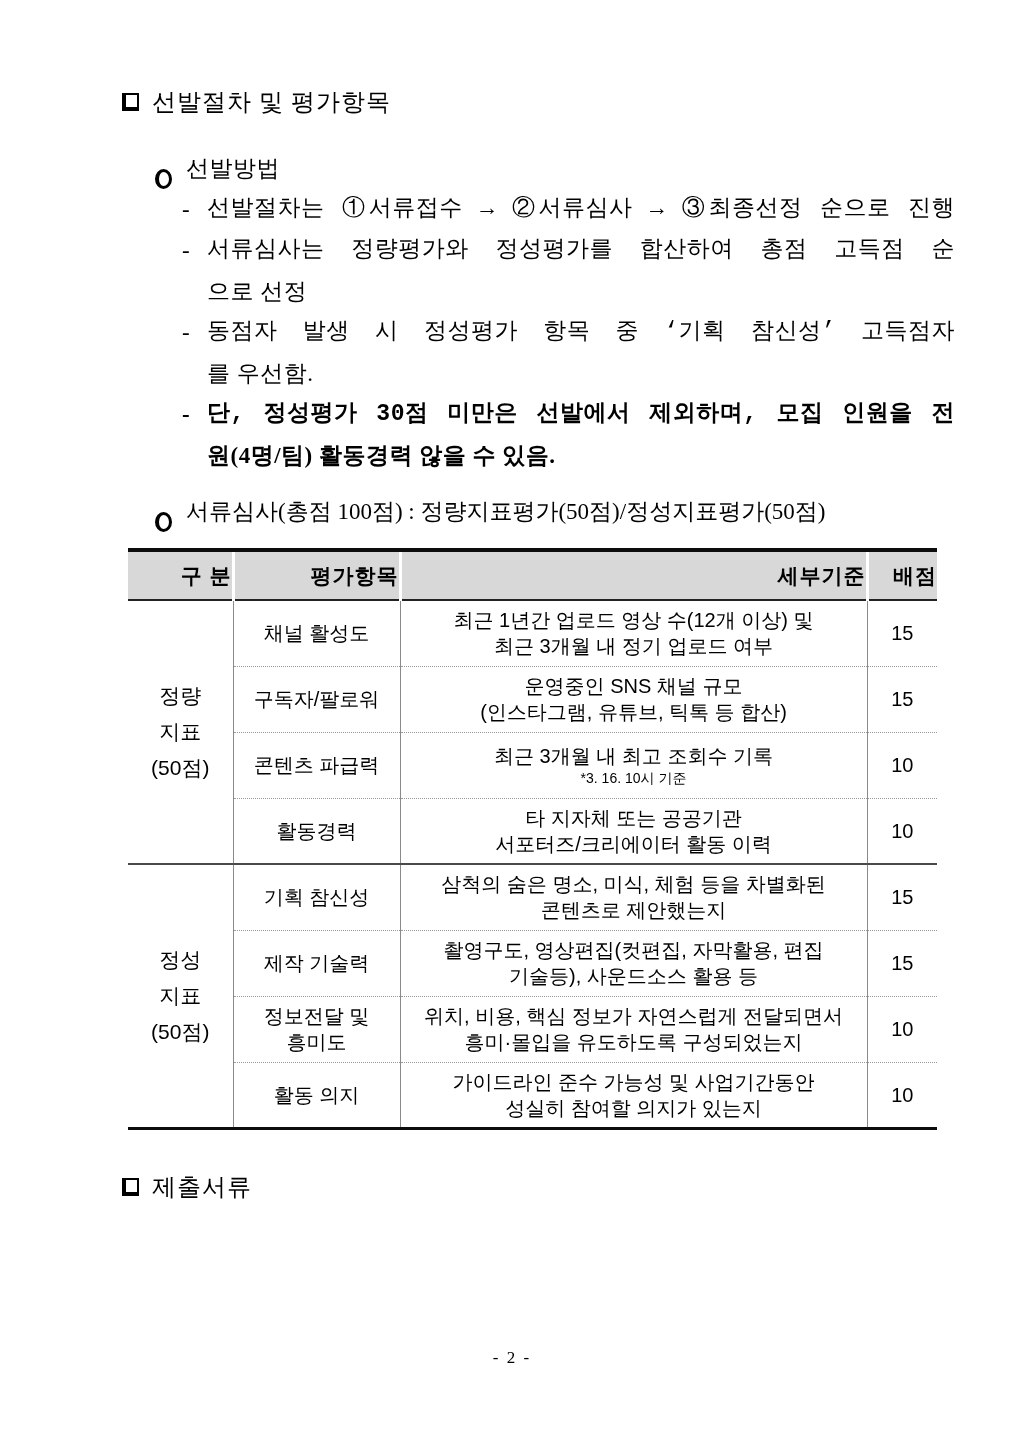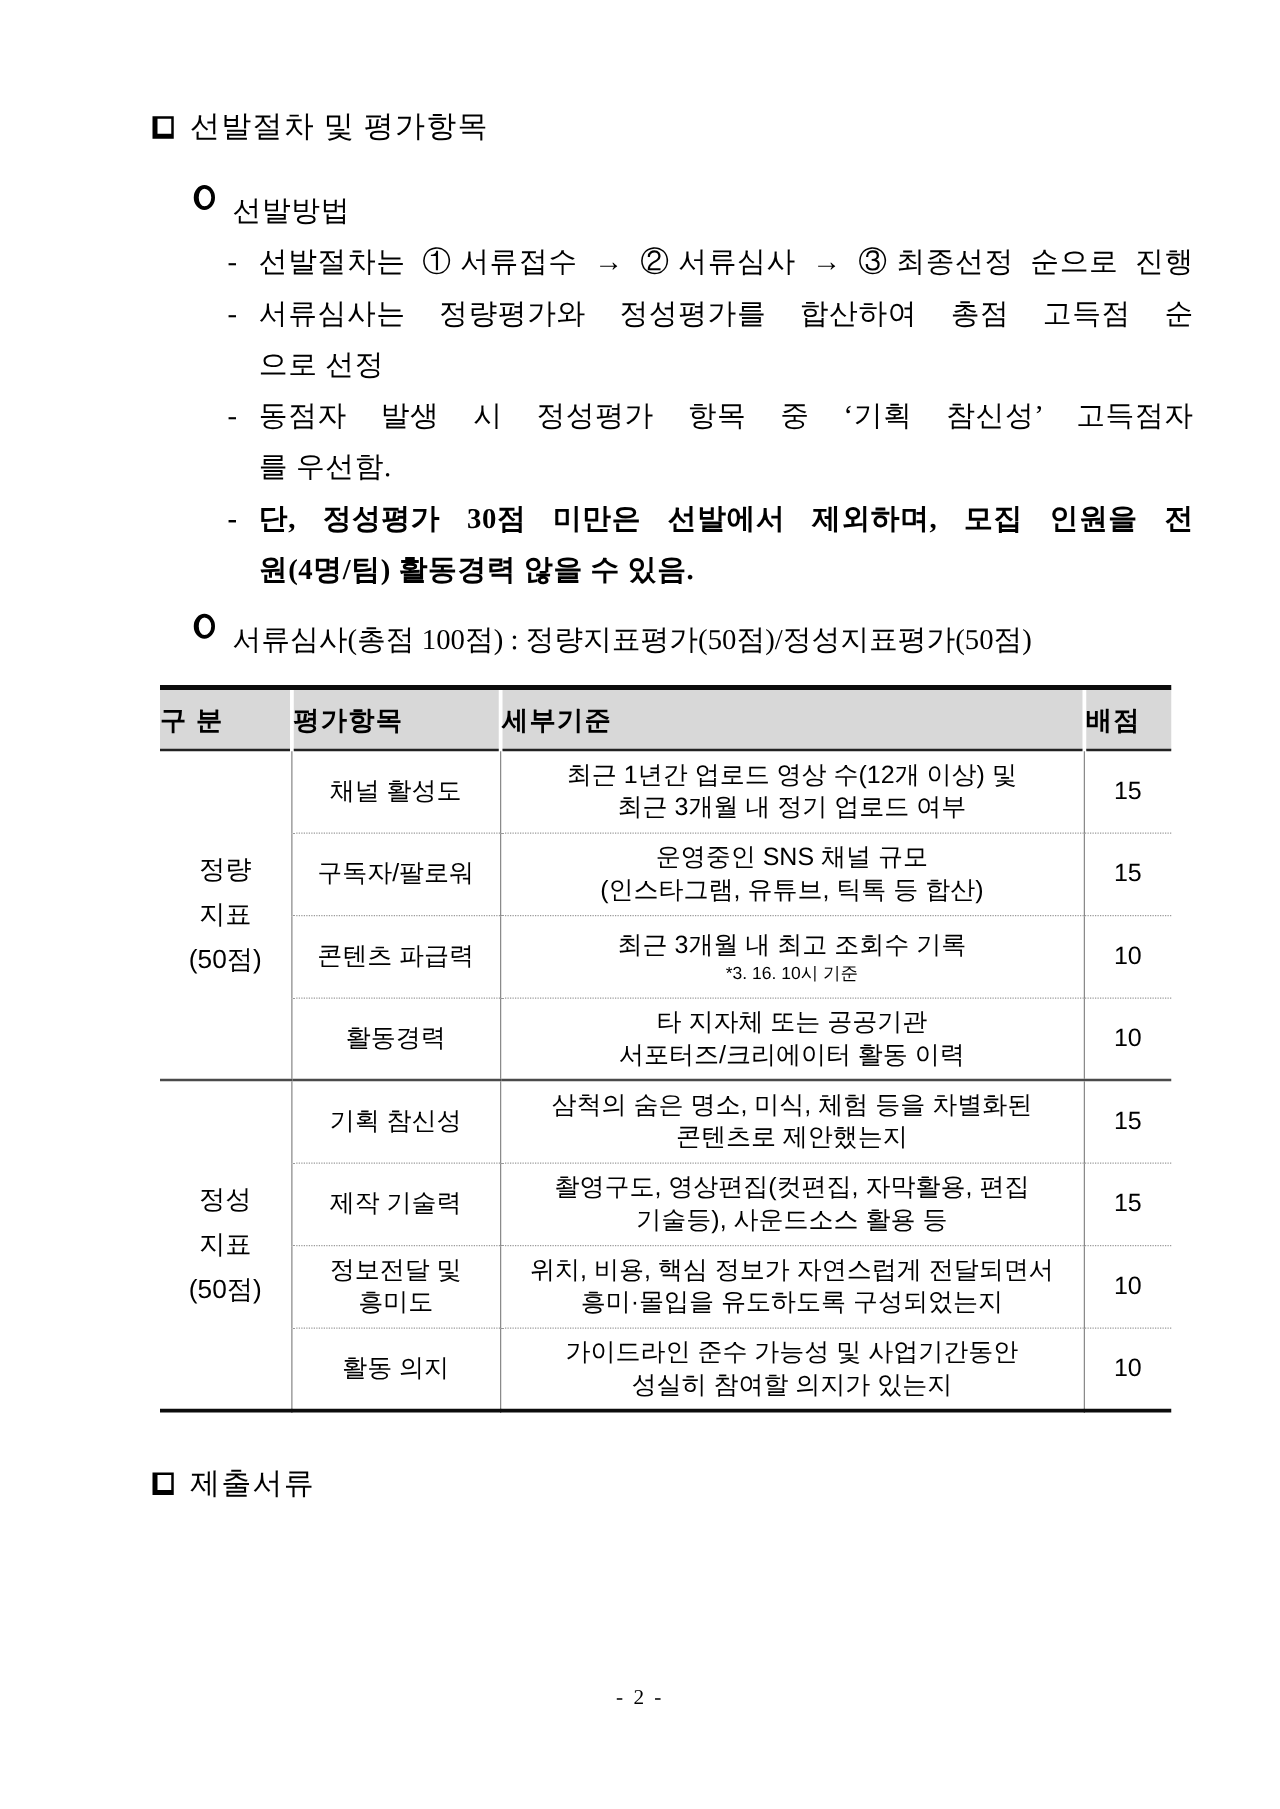--- a/index.html
+++ b/index.html
@@ -12,50 +12,50 @@
   }
   .page { padding:86px 69px 0 122px; position:relative; width:100%; height:100%;border-radius:16px; }
 
   
   .h1 { display:flex; align-items:center; font-size:24px; line-height:32px; letter-spacing:1px; }
   .h1 .sq {
     width:17px; height:18px; flex:0 0 auto;
     border:2px solid #000; border-left-width:4px; border-bottom-width:4px;
     margin-right:13px; background:#fff;
   }
-  .h2 { display:flex; align-items:flex-start; font-size:23px; line-height:41px; margin-left:33px; letter-spacing:0.5px; }
+  .h2 { display:flex; align-items:flex-end; font-size:23px; line-height:41px; margin-left:33px; letter-spacing:0.5px; }
   .ci {
     width:17px; height:20px; flex:0 0 auto; display:inline-block;
     border:3px solid #000; border-left-width:4px; border-radius:50%;
     margin-right:14px; background:#fff;
   }
 
   
   .items { }
   .item { position:relative; font-size:23px; line-height:41px; letter-spacing:0.5px; word-break:keep-all; }
   .item.dash { margin-left:58px; padding-left:27px; width:775px; }
   .item.circ { margin-left:36px; padding-left:44px; width:797px; line-height:43px; }
   .item .marker { position:absolute; left:2px; top:0; line-height:inherit; }
   .item .marker.ci { top:11px; }
-  .item .line.fill { text-align:justify; text-align-last:justify; }
+  .item .line.fill { text-align:justify; text-align-last:justify;font-family:Liberation Mono, monospace; }
   .item.bold { font-weight:700; }
 
   .h2.review { margin-top:15px; letter-spacing:0px; }
 
   
   table.eval {
     border-collapse:collapse; table-layout:fixed;
     width:809px; margin-left:6px; margin-top:16px;
     border-top:4px solid #0c0c0c; border-bottom:3px solid #0c0c0c;
     font-family:"Liberation Sans","DejaVu Sans",sans-serif;
   }
   table.eval th {
     height:50px; background:#d8d8d8;
     font-size:21px; font-weight:700; letter-spacing:1px;
-    border-bottom:2px solid #222; text-align:left; vertical-align:middle;
+    border-bottom:2px solid #222; text-align:right; vertical-align:middle;
   }
   table.eval th + th { border-left:3px solid #ffffff; }
   table.eval td {
     height:66px; text-align:center; vertical-align:middle;
     font-size:20px; line-height:26px; word-break:keep-all;
   }
   table.eval td.b-left { border-left:1px solid #8a8a8a; }
   table.eval tbody tr + tr td { border-top:1px dotted #9a9a9a; }
   table.eval tbody tr.group-start td { border-top:2px solid #4a4a4a; }
   table.eval td.cat { font-size:21px; line-height:36px; }

